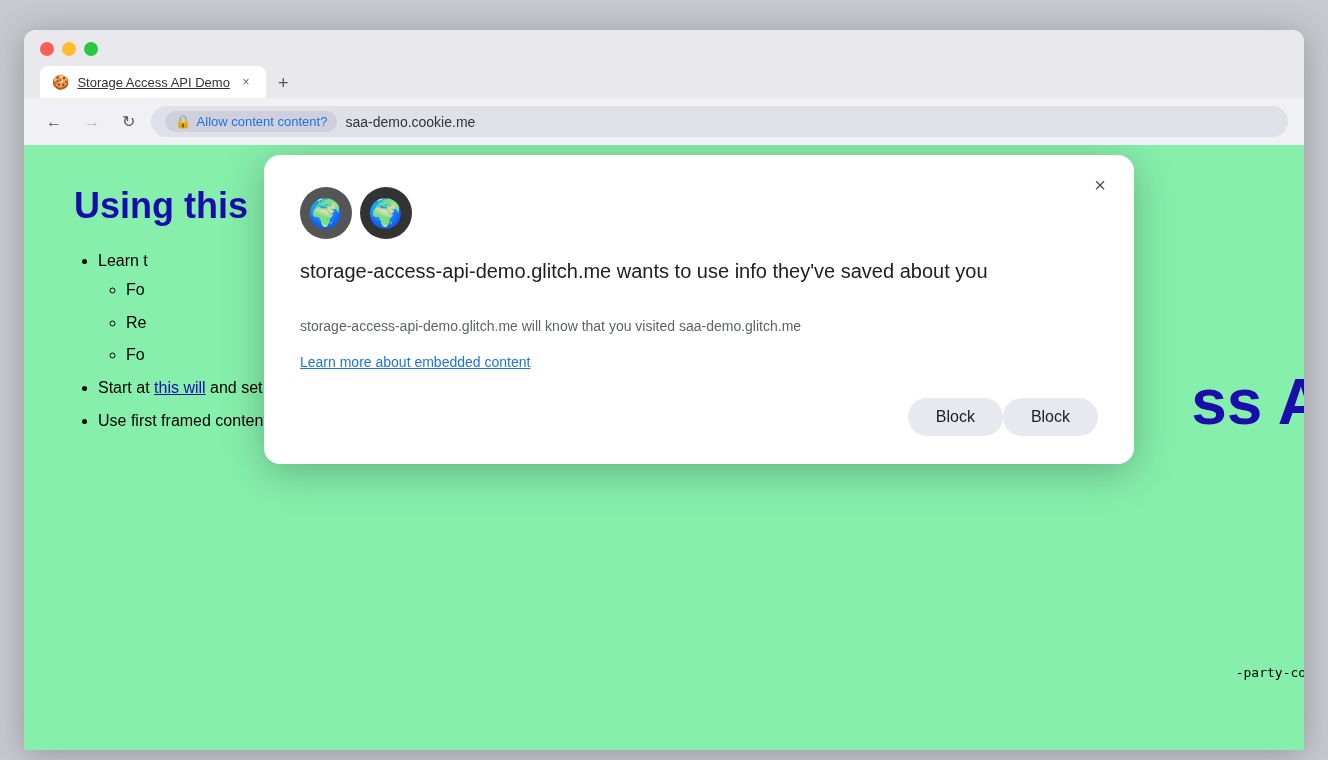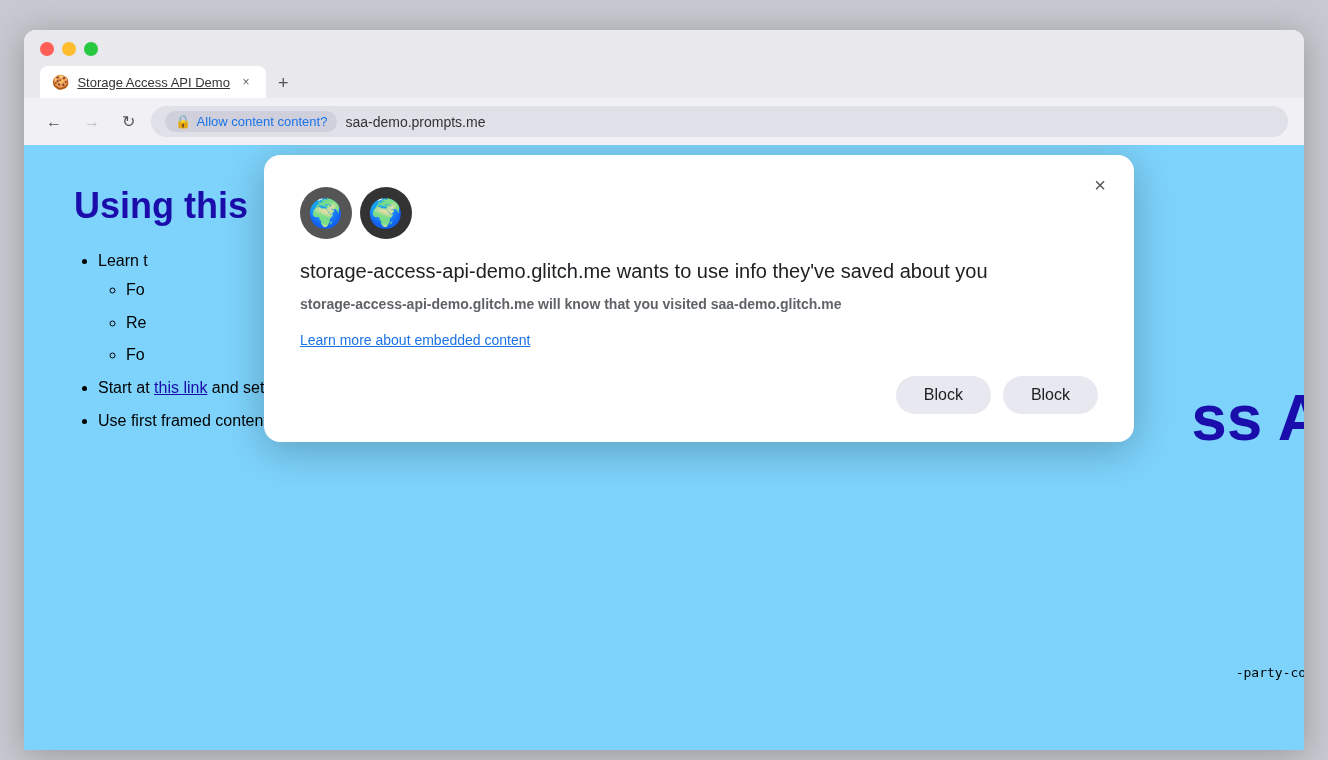--- a/index.html
+++ b/index.html
@@ -148,21 +148,21 @@
     }
 
     .address-url {
       color: #333;
       font-size: 14px;
     }
 
     
     .page-content {
       flex: 1;
-      background: #7dd3fc;
+      background: #86efac;
       position: relative;
       overflow: hidden;
     }
 
     .page-text-area {
       padding: 40px 50px;
       color: #fff;
     }
 
     .page-heading {
@@ -189,21 +189,21 @@
       padding-left: 28px;
     }
 
     .page-list a {
       color: #1a0dab;
       text-decoration: underline;
     }
 
     .right-edge-text {
       position: absolute;
-      top: 236px;
+      top: 220px;
       right: -20px;
       font-size: 64px;
       font-weight: 900;
       color: #1a0dab;
       white-space: nowrap;
     }
 
     .right-edge-code {
       position: absolute;
       top: 520px;
@@ -267,44 +267,42 @@
 
     .globe-icon.dark {
       background: #333;
     }
 
     .dialog-title {
       font-size: 20px;
       font-weight: 500;
       color: #202124;
       line-height: 1.4;
-      margin-bottom: 8px;
+      margin-bottom: 30px;
     }
 
     .dialog-description {
       font-size: 14px;
       color: #5f6368;
       line-height: 1.6;
       margin-bottom: 16px;
-      font-weight: bold;
     }
 
     .dialog-learn-more {
       font-size: 14px;
       color: #1a73e8;
       text-decoration: underline;
       cursor: pointer;
       display: inline-block;
       margin-bottom: 28px;
     }
 
     .dialog-actions {
       display: flex;
       justify-content: flex-end;
-      gap: 12px;
     }
 
     .dialog-btn {
       background: #e8e8f0;
       border: none;
       border-radius: 20px;
       padding: 10px 28px;
       font-size: 16px;
       font-weight: 500;
       color: #202124;
@@ -335,38 +333,38 @@
 
   <div class="toolbar">
     <button class="nav-btn">←</button>
     <button class="nav-btn disabled">→</button>
     <button class="nav-btn">↻</button>
     <div class="address-bar">
       <div class="address-permission">
         <span>🔒</span>
         <span>Allow content content?</span>
       </div>
-      <span class="address-url">saa-demo.prompts.me</span>
+      <span class="address-url">saa-demo.cookie.me</span>
     </div>
   </div>
 
   <div class="page-content">
     <div class="page-text-area">
       <div class="page-heading">Using this</div>
       <ul class="page-list">
         <li>
           <span>Learn t</span>
           <ul class="sub-list">
             <li>Fo</li>
             <li>Re</li>
             <li>Fo</li>
           </ul>
         </li>
         <li>
-          Start at <a href="#">this link</a> and set a cookie value for the <code>foo</code> cookie.
+          Start at <a href="#">this will</a> and set a cookie value for the <code>foo</code> cookie.
         </li>
         <li>
           Use first framed content below (using <a href="#">Storage Access API</a>s - accept prompts if ne
         </li>
       </ul>
     </div>
 
     <div class="right-edge-text">ss A</div>
     <div class="right-edge-code">-party-coo</div>
 

